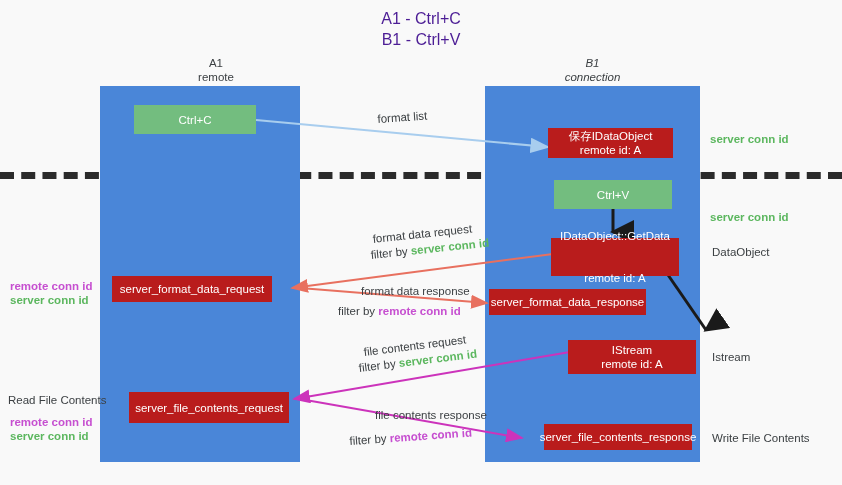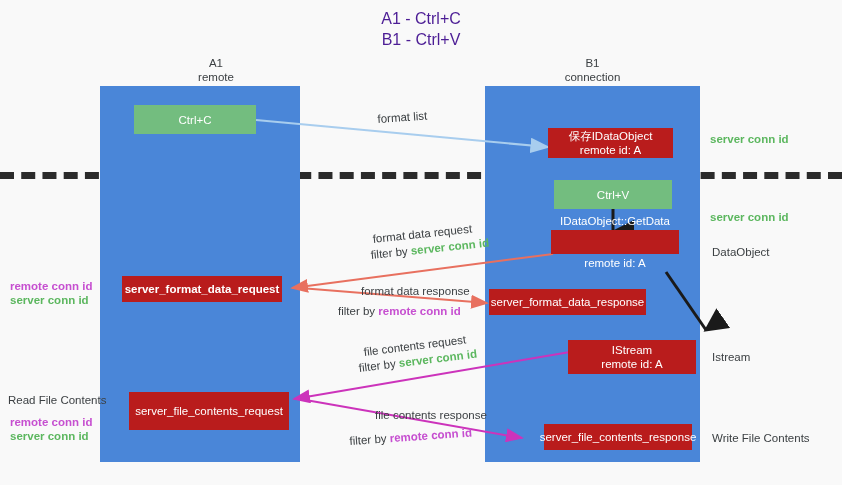--- a/index.html
+++ b/index.html
@@ -118,53 +118,53 @@
 
     <div class="node orange" style="left:548px;top:128px;width:125px;height:30px;">
       <span>保存IDataObject</span>
       <span class="l2">remote id: A</span>
     </div>
 
     <div class="node green" style="left:554px;top:180px;width:118px;height:29px;">
       <span>Ctrl+V</span>
     </div>
 
-    <div class="node orange" style="left:551px;top:230px;width:128px;height:24px;gap:28px;">
+    <div class="node orange" style="left:551px;top:238px;width:128px;height:38px;gap:28px;">
       <span>IDataObject::GetData</span>
       <span class="l2">remote id: A</span>
     </div>
 
-    <div class="node orange" style="left:122px;top:276px;width:160px;height:26px;font-weight:bold;">
+    <div class="node orange" style="left:112px;top:276px;width:160px;height:26px;">
       <span>server_format_data_request</span>
     </div>
 
     <div class="node orange" style="left:489px;top:289px;width:157px;height:26px;">
       <span>server_format_data_response</span>
     </div>
 
     <div class="node orange" style="left:568px;top:340px;width:128px;height:34px;">
       <span>IStream</span>
       <span class="l2">remote id: A</span>
     </div>
 
-    <div class="node orange" style="left:129px;top:392px;width:160px;height:38px;">
+    <div class="node orange" style="left:129px;top:392px;width:160px;height:31px;">
       <span>server_file_contents_request</span>
     </div>
 
     <div class="node orange" style="left:544px;top:424px;width:148px;height:26px;">
       <span>server_file_contents_response</span>
     </div>
 
   </div>
 
   <div class="layer" id="text-layer">
 
     <div class="lane-head" style="left:116px;top:57px;width:200px;">A1
 remote</div>
-    <div class="lane-head" style="left:485px;top:57px;width:215px;">B1
+    <div class="lane-head" style="left:485px;top:57px;width:215px;font-style:italic;">B1
 connection</div>
 
     <div class="lbl dark rot" style="left:377px;top:112px;transform:rotate(-4deg);">format list</div>
 
     <div class="lbl green" style="left:710px;top:132px;">server conn id</div>
     <div class="lbl green" style="left:710px;top:210px;">server conn id</div>
 
     <div class="lbl dark" style="left:712px;top:245px;">DataObject</div>
     <div class="lbl dark" style="left:712px;top:350px;">Istream</div>
     <div class="lbl dark" style="left:712px;top:431px;">Write File Contents</div>

